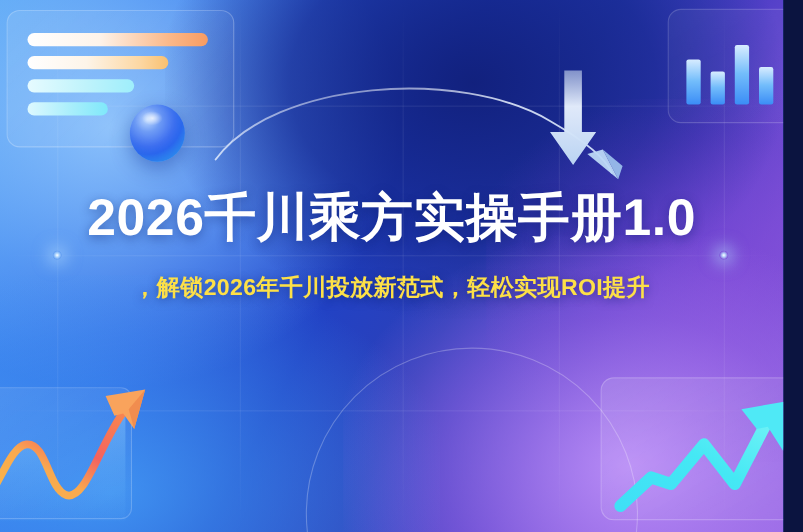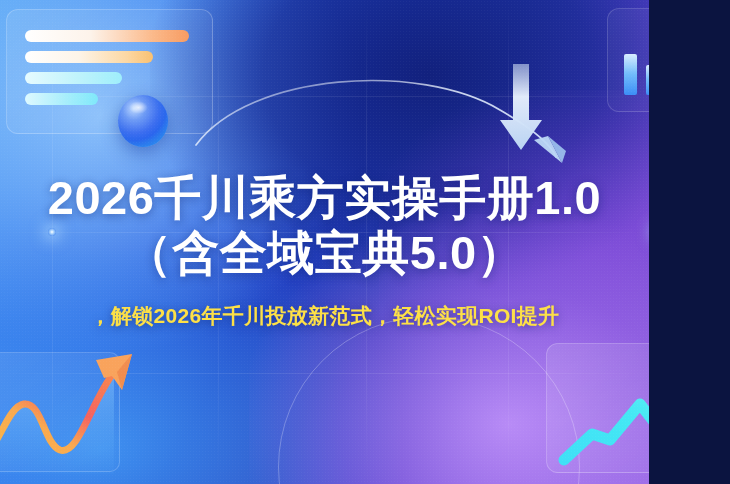--- a/index.html
+++ b/index.html
@@ -1,21 +1,21 @@
 <!DOCTYPE html>
 <html><head>
 <meta charset="utf-8">
 <style>
   html,body{margin:0;padding:0;background:#0b1440;}
   body{
     font-family:"Liberation Sans","DejaVu Sans",sans-serif;
   }
   #poster{
     position:relative;
-    width:649px;height:484px;
+    width:712px;height:484px;
     overflow:hidden;
     background:#2a5bd7;
   }
 
   
   .bg-base{
     position:absolute;inset:0;
     background:
       linear-gradient(118deg,
         #5aa9f5 0%,
@@ -255,19 +255,18 @@
         <stop offset="100%" stop-color="#6ef2f6"></stop>
       </linearGradient>
     </defs>
     <path d="M16 112 L44 86 L62 92 L92 56 L120 92 L150 34" fill="none" stroke="url(#brline)" stroke-width="11" stroke-linecap="round" stroke-linejoin="round"></path>
     <path d="M126 24 L172 16 L164 62 L150 40 L140 42 Z" fill="#4fe9f6"></path>
   </svg>
 
   <div class="textblock">
     <h1 class="title">
       <span>2026千川乘方实操手册1.0</span>
-      <span class="l2">（含全域宝典5.0）</span>
     </h1>
     <p class="subtitle">，解锁2026年千川投放新范式，轻松实现ROI提升</p>
   </div>
 
   <div class="noise"></div>
 </div>
 
 </body></html>

